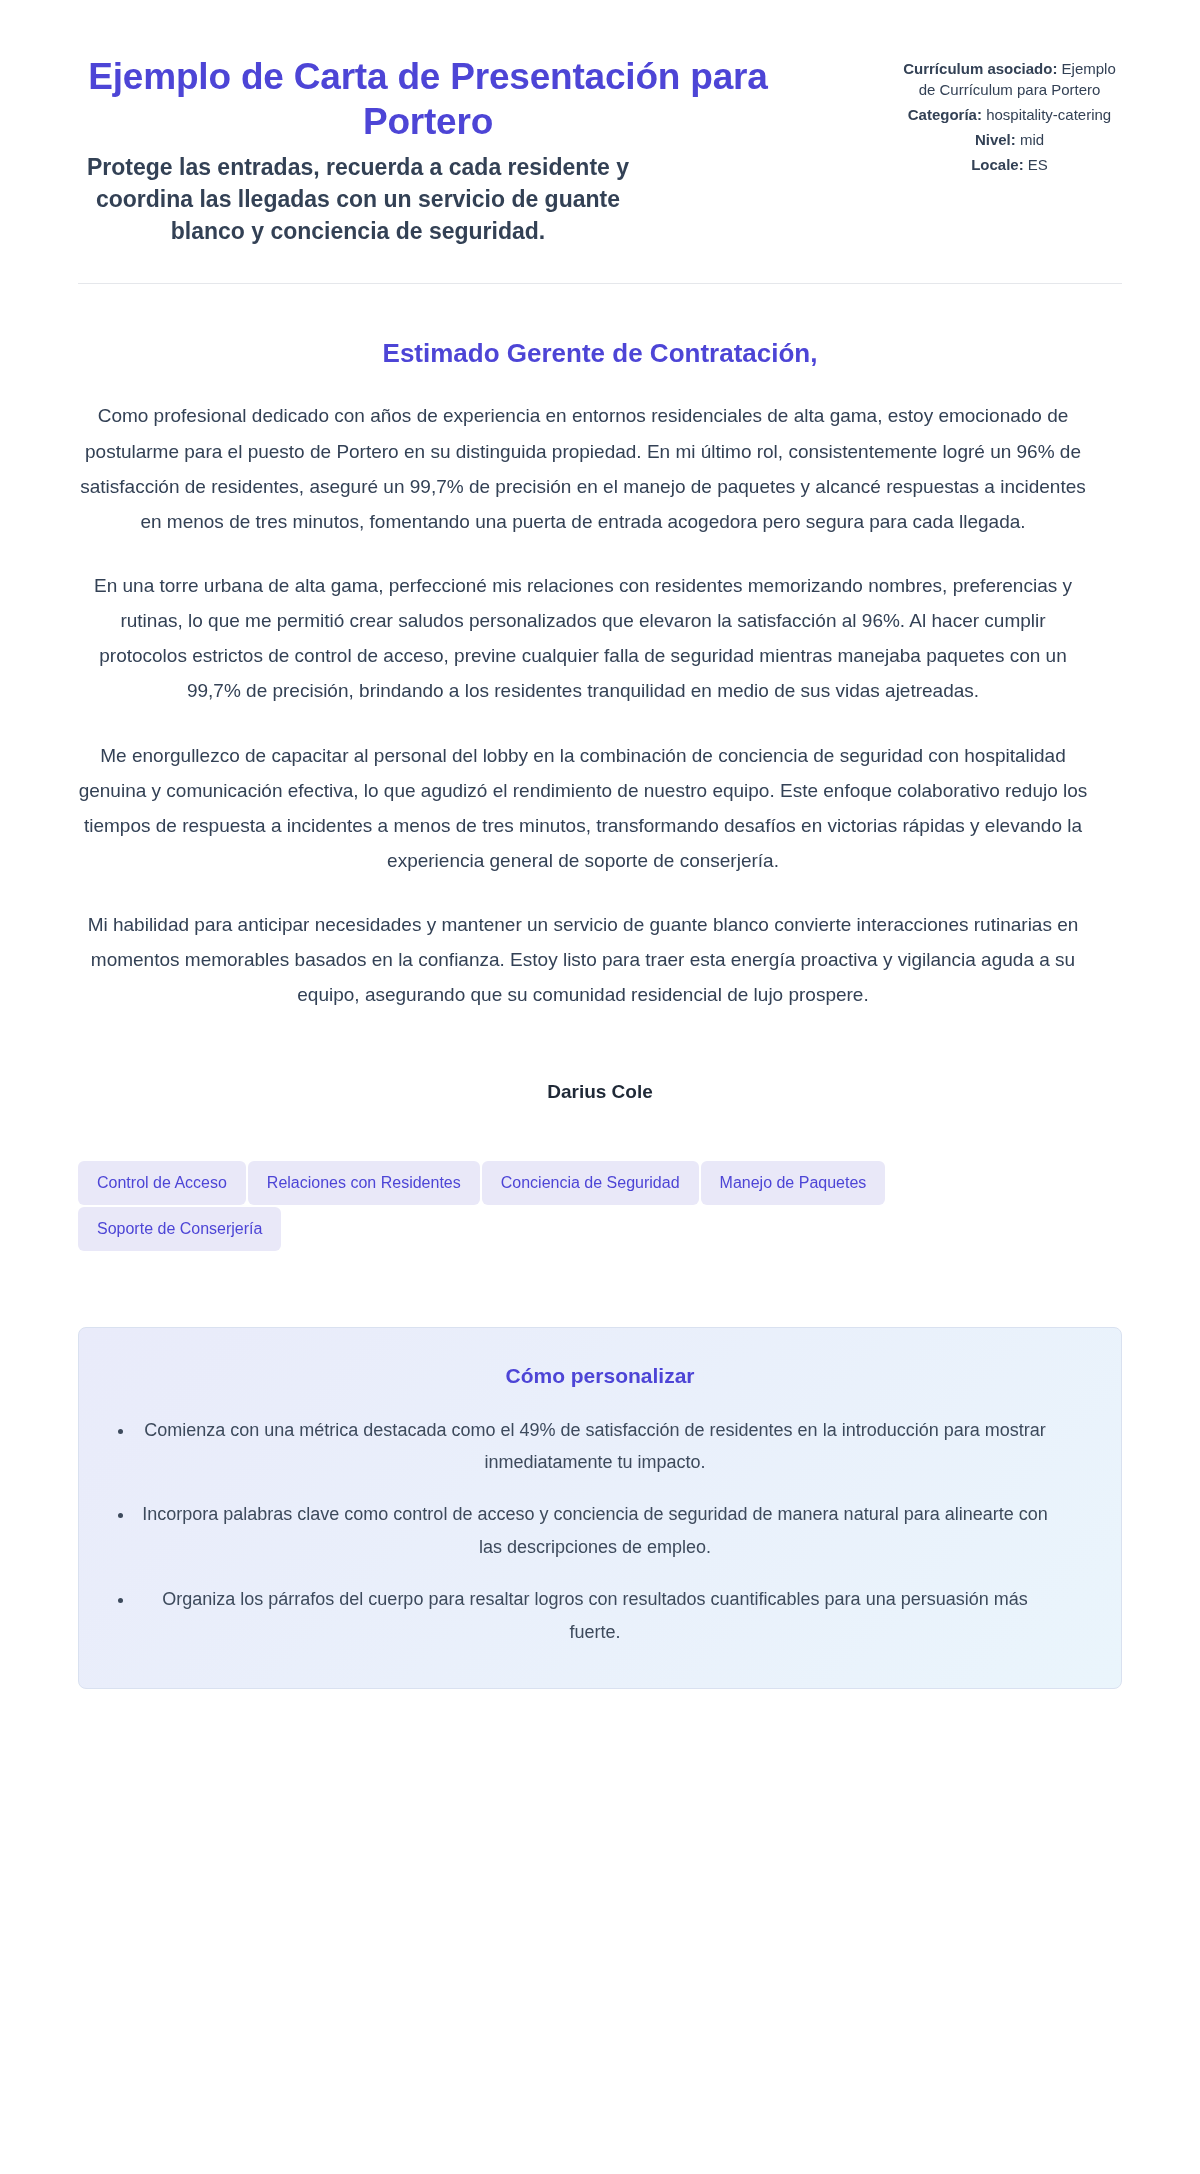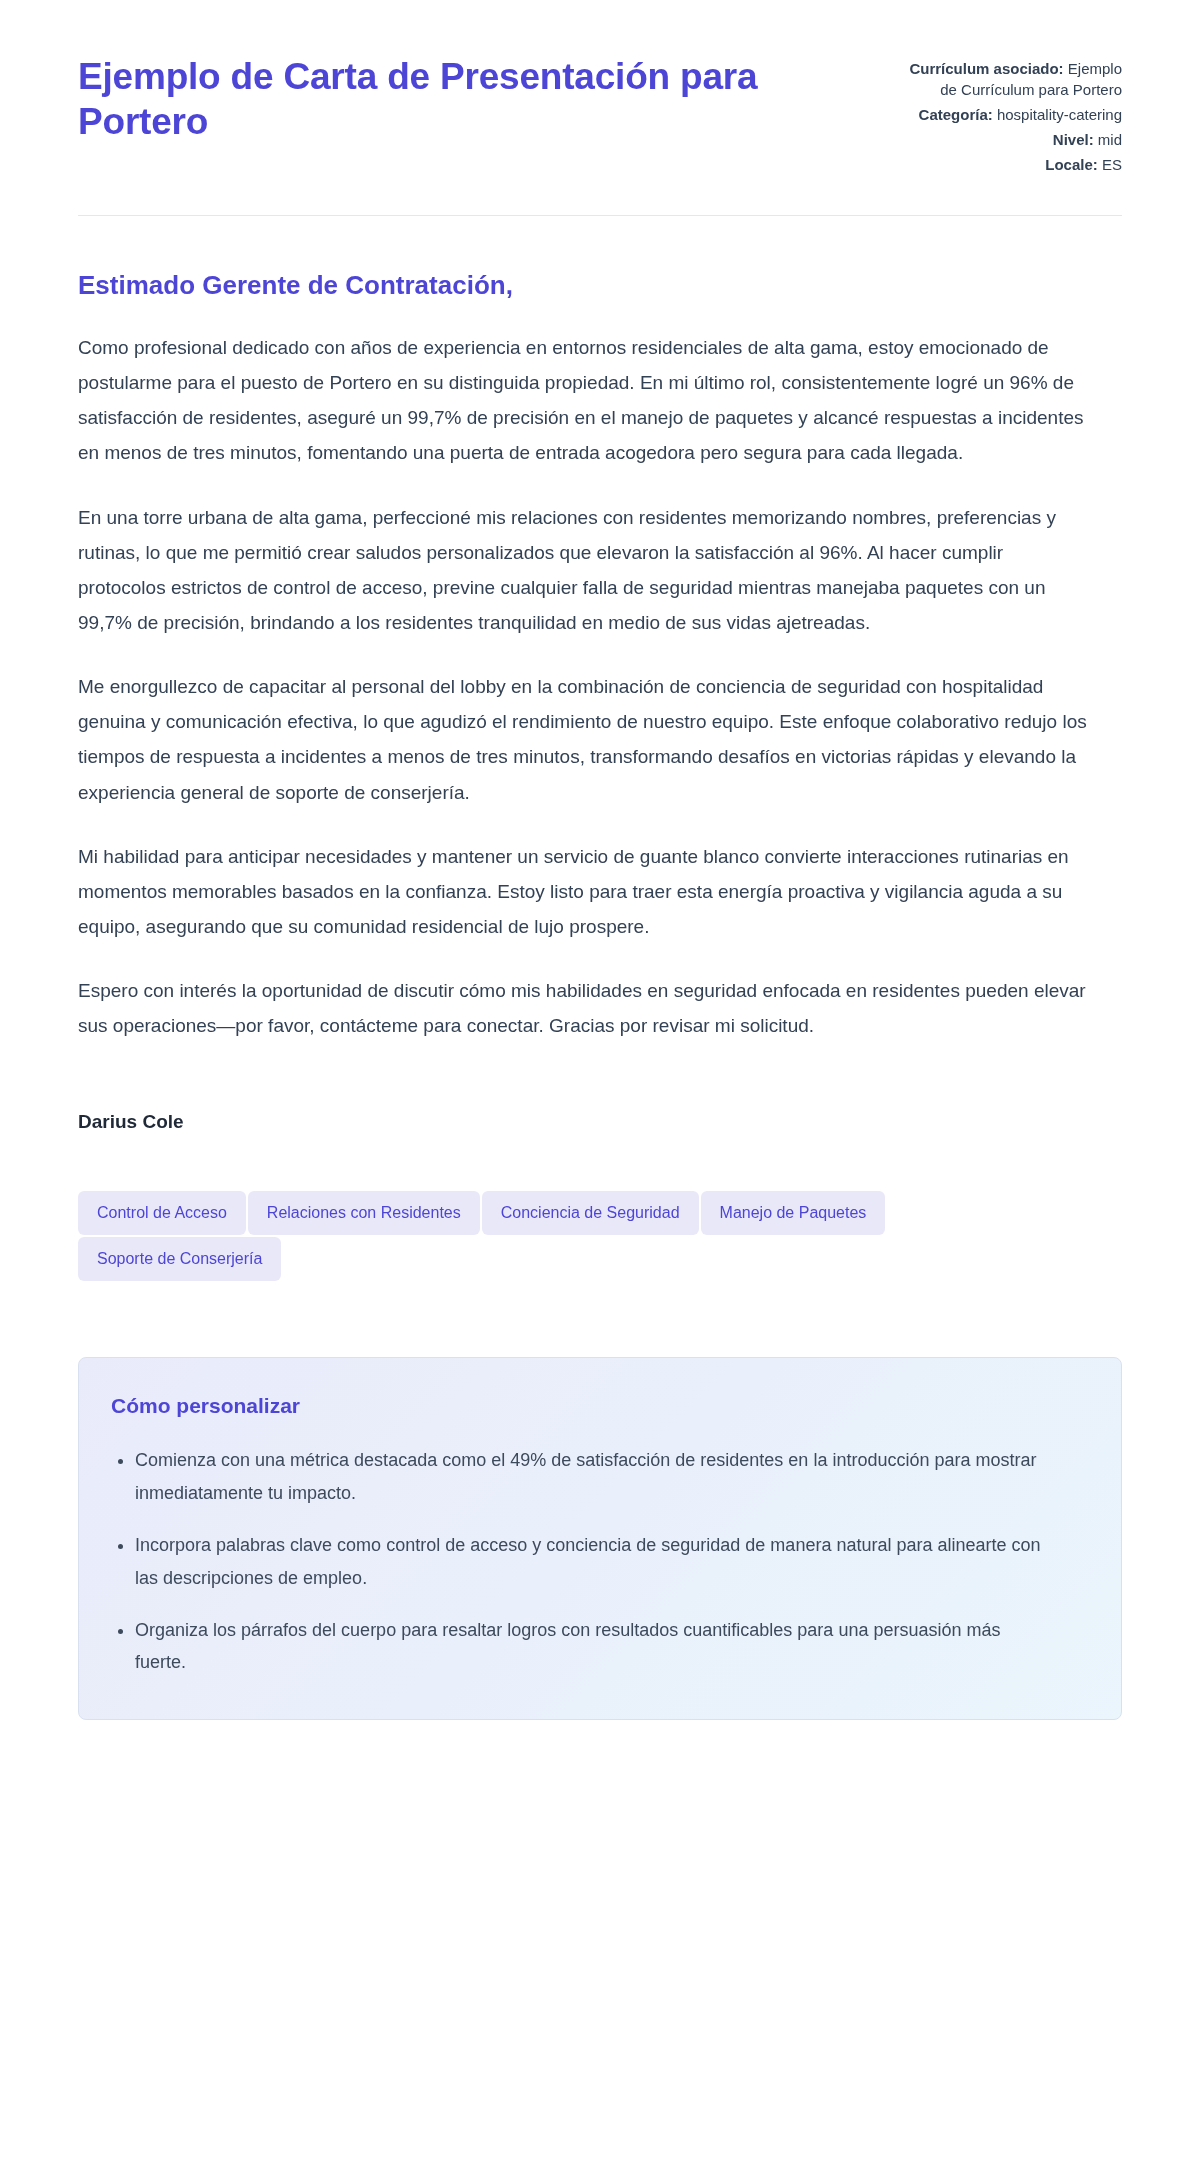--- a/index.html
+++ b/index.html
@@ -8,21 +8,21 @@
     --body-text:#334155;
     --muted-text:#4b5563;
     --name-text:#1f2937;
     --chip-bg:#e9e8f8;
     --chip-text:#4d45d6;
     --divider:#e5e7eb;
     --box-border:#d9e1f0;
     --box-bg-start:#e9ebfa;
     --box-bg-end:#eaf5fc;
   }
-  *{box-sizing:border-box;margin:0;padding:0;}
+  *{box-sizing:border-box;margin:0;padding:0;text-align:center;}
   html,body{background:#ffffff;}
   body{
     width:1200px;
     min-height:2174px;
     font-family:"Liberation Sans", sans-serif;
     color:var(--body-text);
     -webkit-font-smoothing:antialiased;
   }
   .container{
     width:1044px;
@@ -142,20 +142,21 @@
   .customize-list li:last-child{margin-bottom:0;}
 </style>
 </head>
 <body>
 
 <div class="container">
 
   <header class="header">
     <div class="header-left">
       <h1 class="page-title">Ejemplo de Carta de Presentación para Portero</h1>
+      <h2 class="page-subtitle">Protege las entradas, recuerda a cada residente y coordina las llegadas con un servicio de guante blanco y conciencia de seguridad.</h2>
     </div>
     <aside class="meta">
       <div class="meta-item">
         <b>Currículum asociado:</b>
         <span>Ejemplo de Currículum para Portero</span>
       </div>
       <div class="meta-item">
         <b>Categoría:</b>
         <span>hospitality-catering</span>
       </div>
@@ -171,21 +172,20 @@
   </header>
 
   <hr class="divider">
 
   <article class="letter">
     <p class="greeting">Estimado Gerente de Contratación,</p>
     <p class="body-paragraph">Como profesional dedicado con años de experiencia en entornos residenciales de alta gama, estoy emocionado de postularme para el puesto de Portero en su distinguida propiedad. En mi último rol, consistentemente logré un 96% de satisfacción de residentes, aseguré un 99,7% de precisión en el manejo de paquetes y alcancé respuestas a incidentes en menos de tres minutos, fomentando una puerta de entrada acogedora pero segura para cada llegada.</p>
     <p class="body-paragraph">En una torre urbana de alta gama, perfeccioné mis relaciones con residentes memorizando nombres, preferencias y rutinas, lo que me permitió crear saludos personalizados que elevaron la satisfacción al 96%. Al hacer cumplir protocolos estrictos de control de acceso, previne cualquier falla de seguridad mientras manejaba paquetes con un 99,7% de precisión, brindando a los residentes tranquilidad en medio de sus vidas ajetreadas.</p>
     <p class="body-paragraph">Me enorgullezco de capacitar al personal del lobby en la combinación de conciencia de seguridad con hospitalidad genuina y comunicación efectiva, lo que agudizó el rendimiento de nuestro equipo. Este enfoque colaborativo redujo los tiempos de respuesta a incidentes a menos de tres minutos, transformando desafíos en victorias rápidas y elevando la experiencia general de soporte de conserjería.</p>
     <p class="body-paragraph">Mi habilidad para anticipar necesidades y mantener un servicio de guante blanco convierte interacciones rutinarias en momentos memorables basados en la confianza. Estoy listo para traer esta energía proactiva y vigilancia aguda a su equipo, asegurando que su comunidad residencial de lujo prospere.</p>
-    <p class="body-paragraph">Espero con interés la oportunidad de discutir cómo mis habilidades en seguridad enfocada en residentes pueden elevar sus operaciones—por favor, contácteme para conectar. Gracias por revisar mi solicitud.</p>
 
     <div class="signature">
       <div class="signature-name">Darius Cole</div>
     </div>
   </article>
 
   <div class="tags">
     <span class="tag-chip">Control de Acceso</span>
     <span class="tag-chip">Relaciones con Residentes</span>
     <span class="tag-chip">Conciencia de Seguridad</span>

